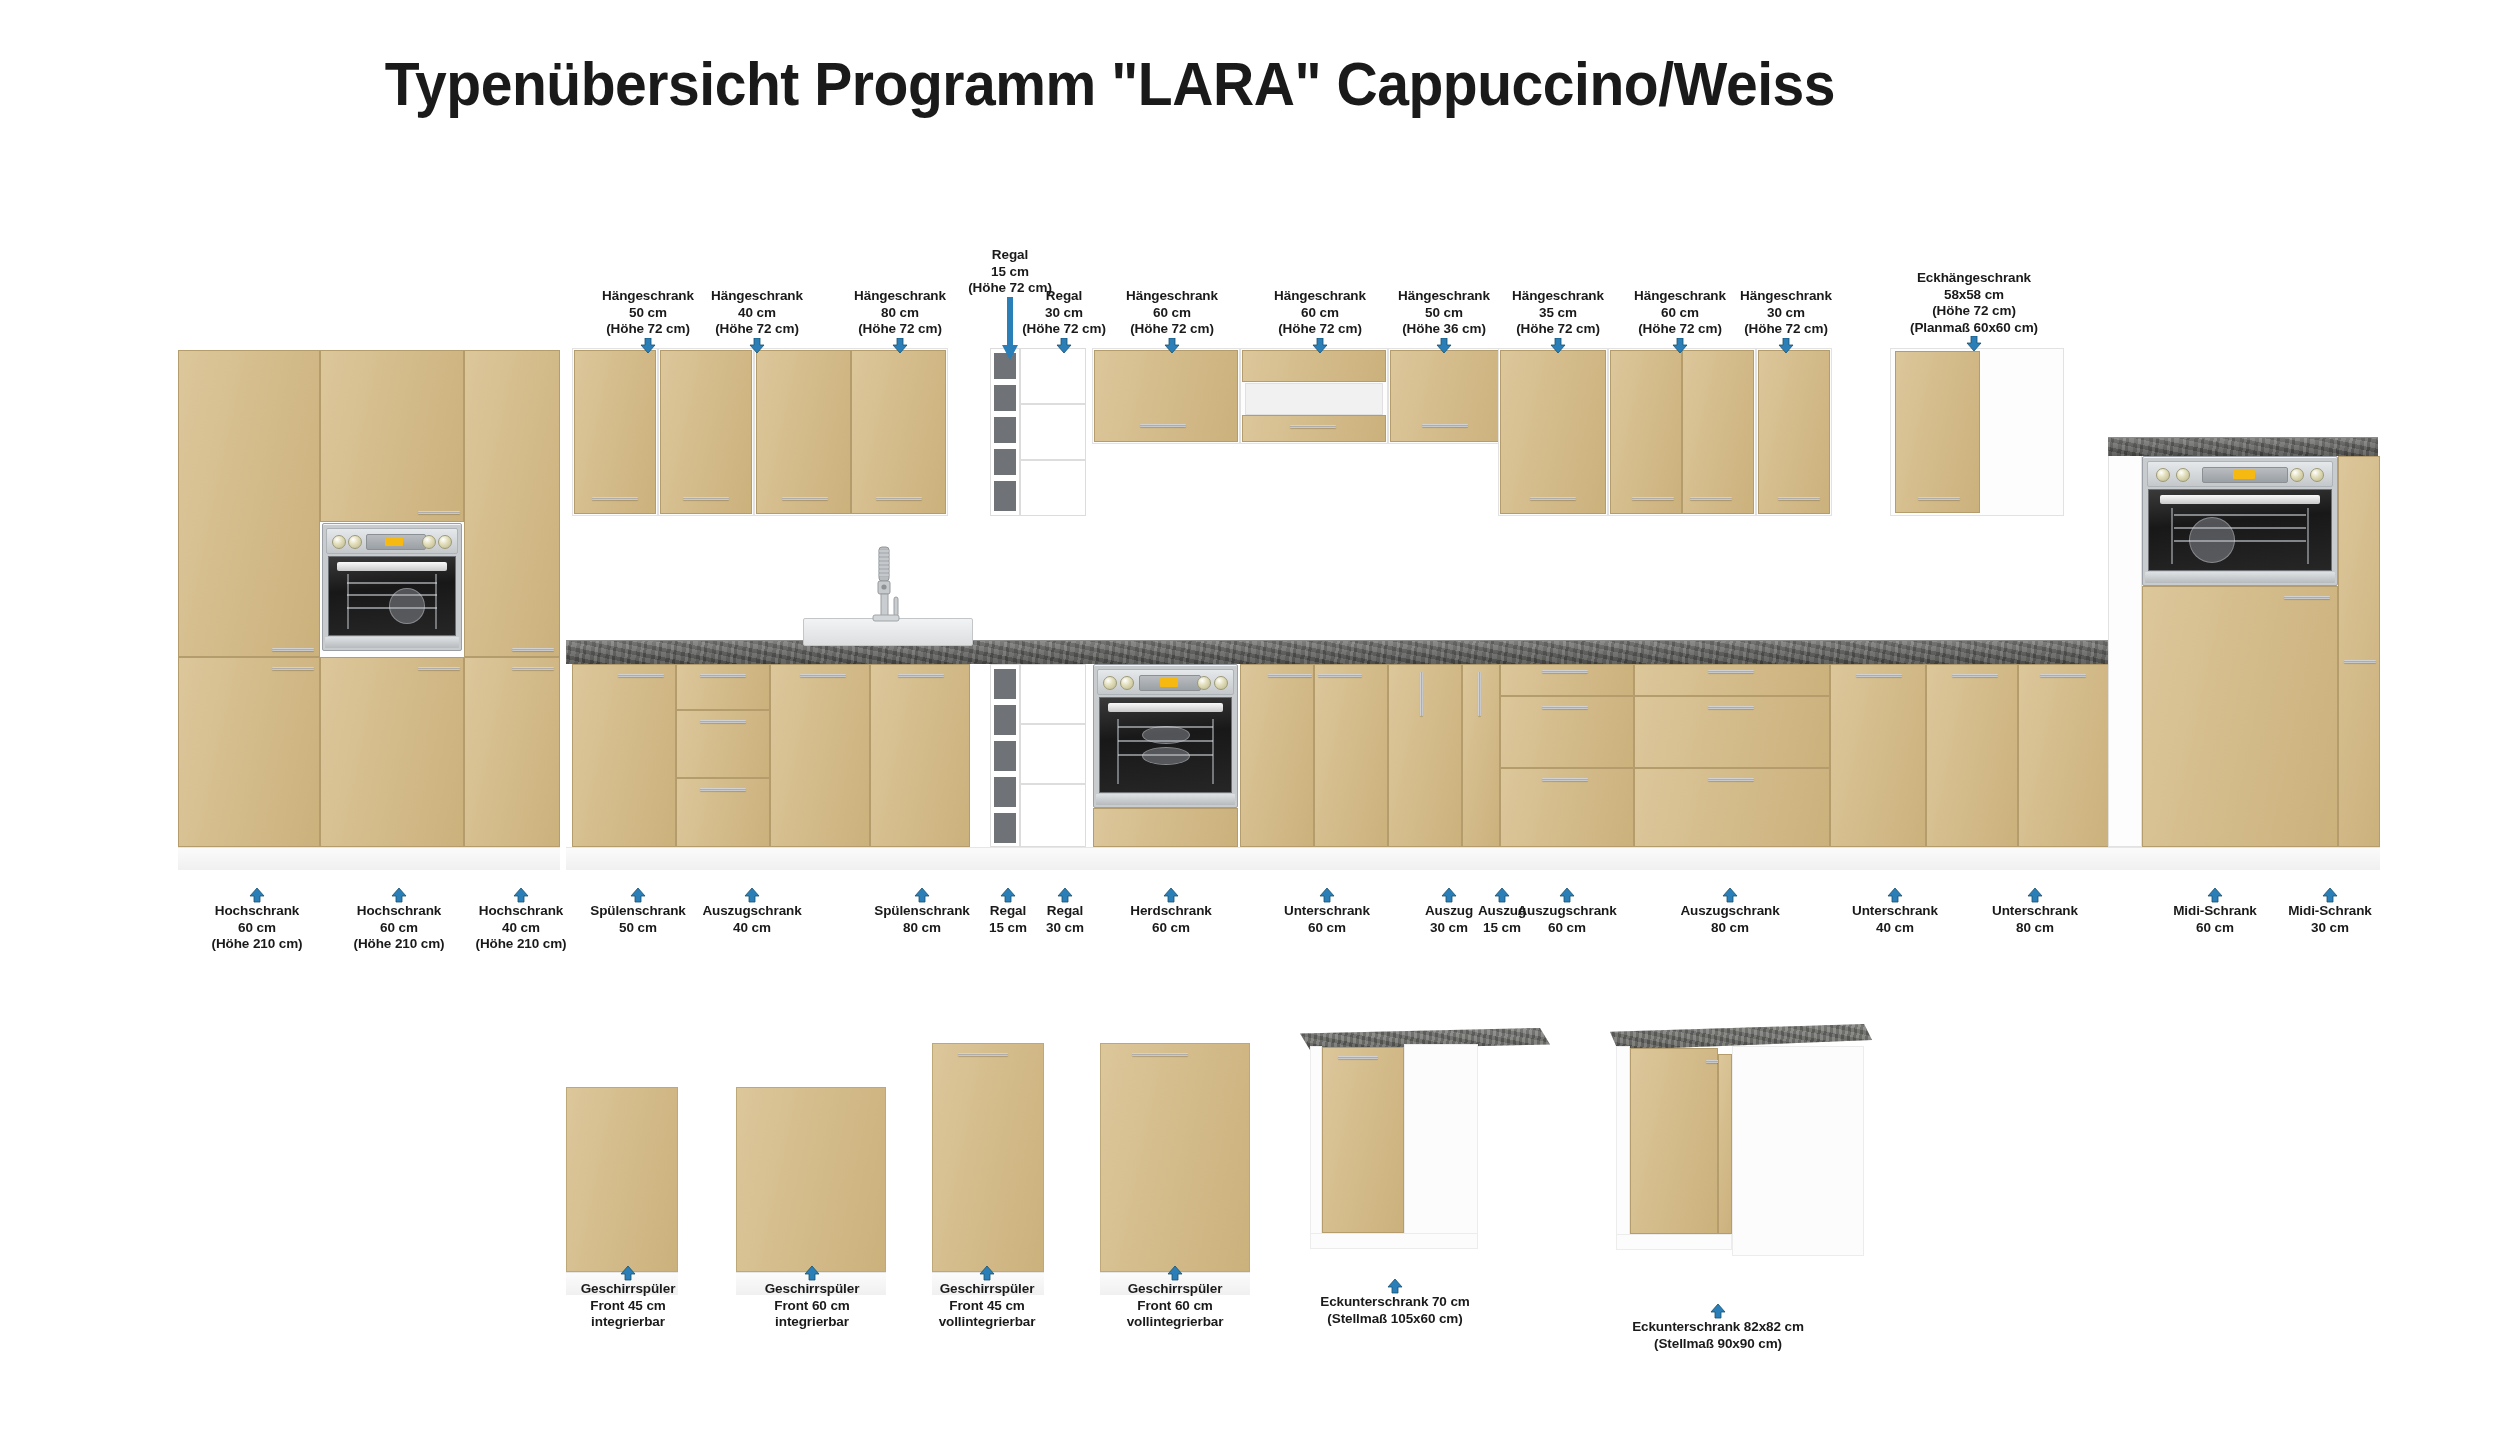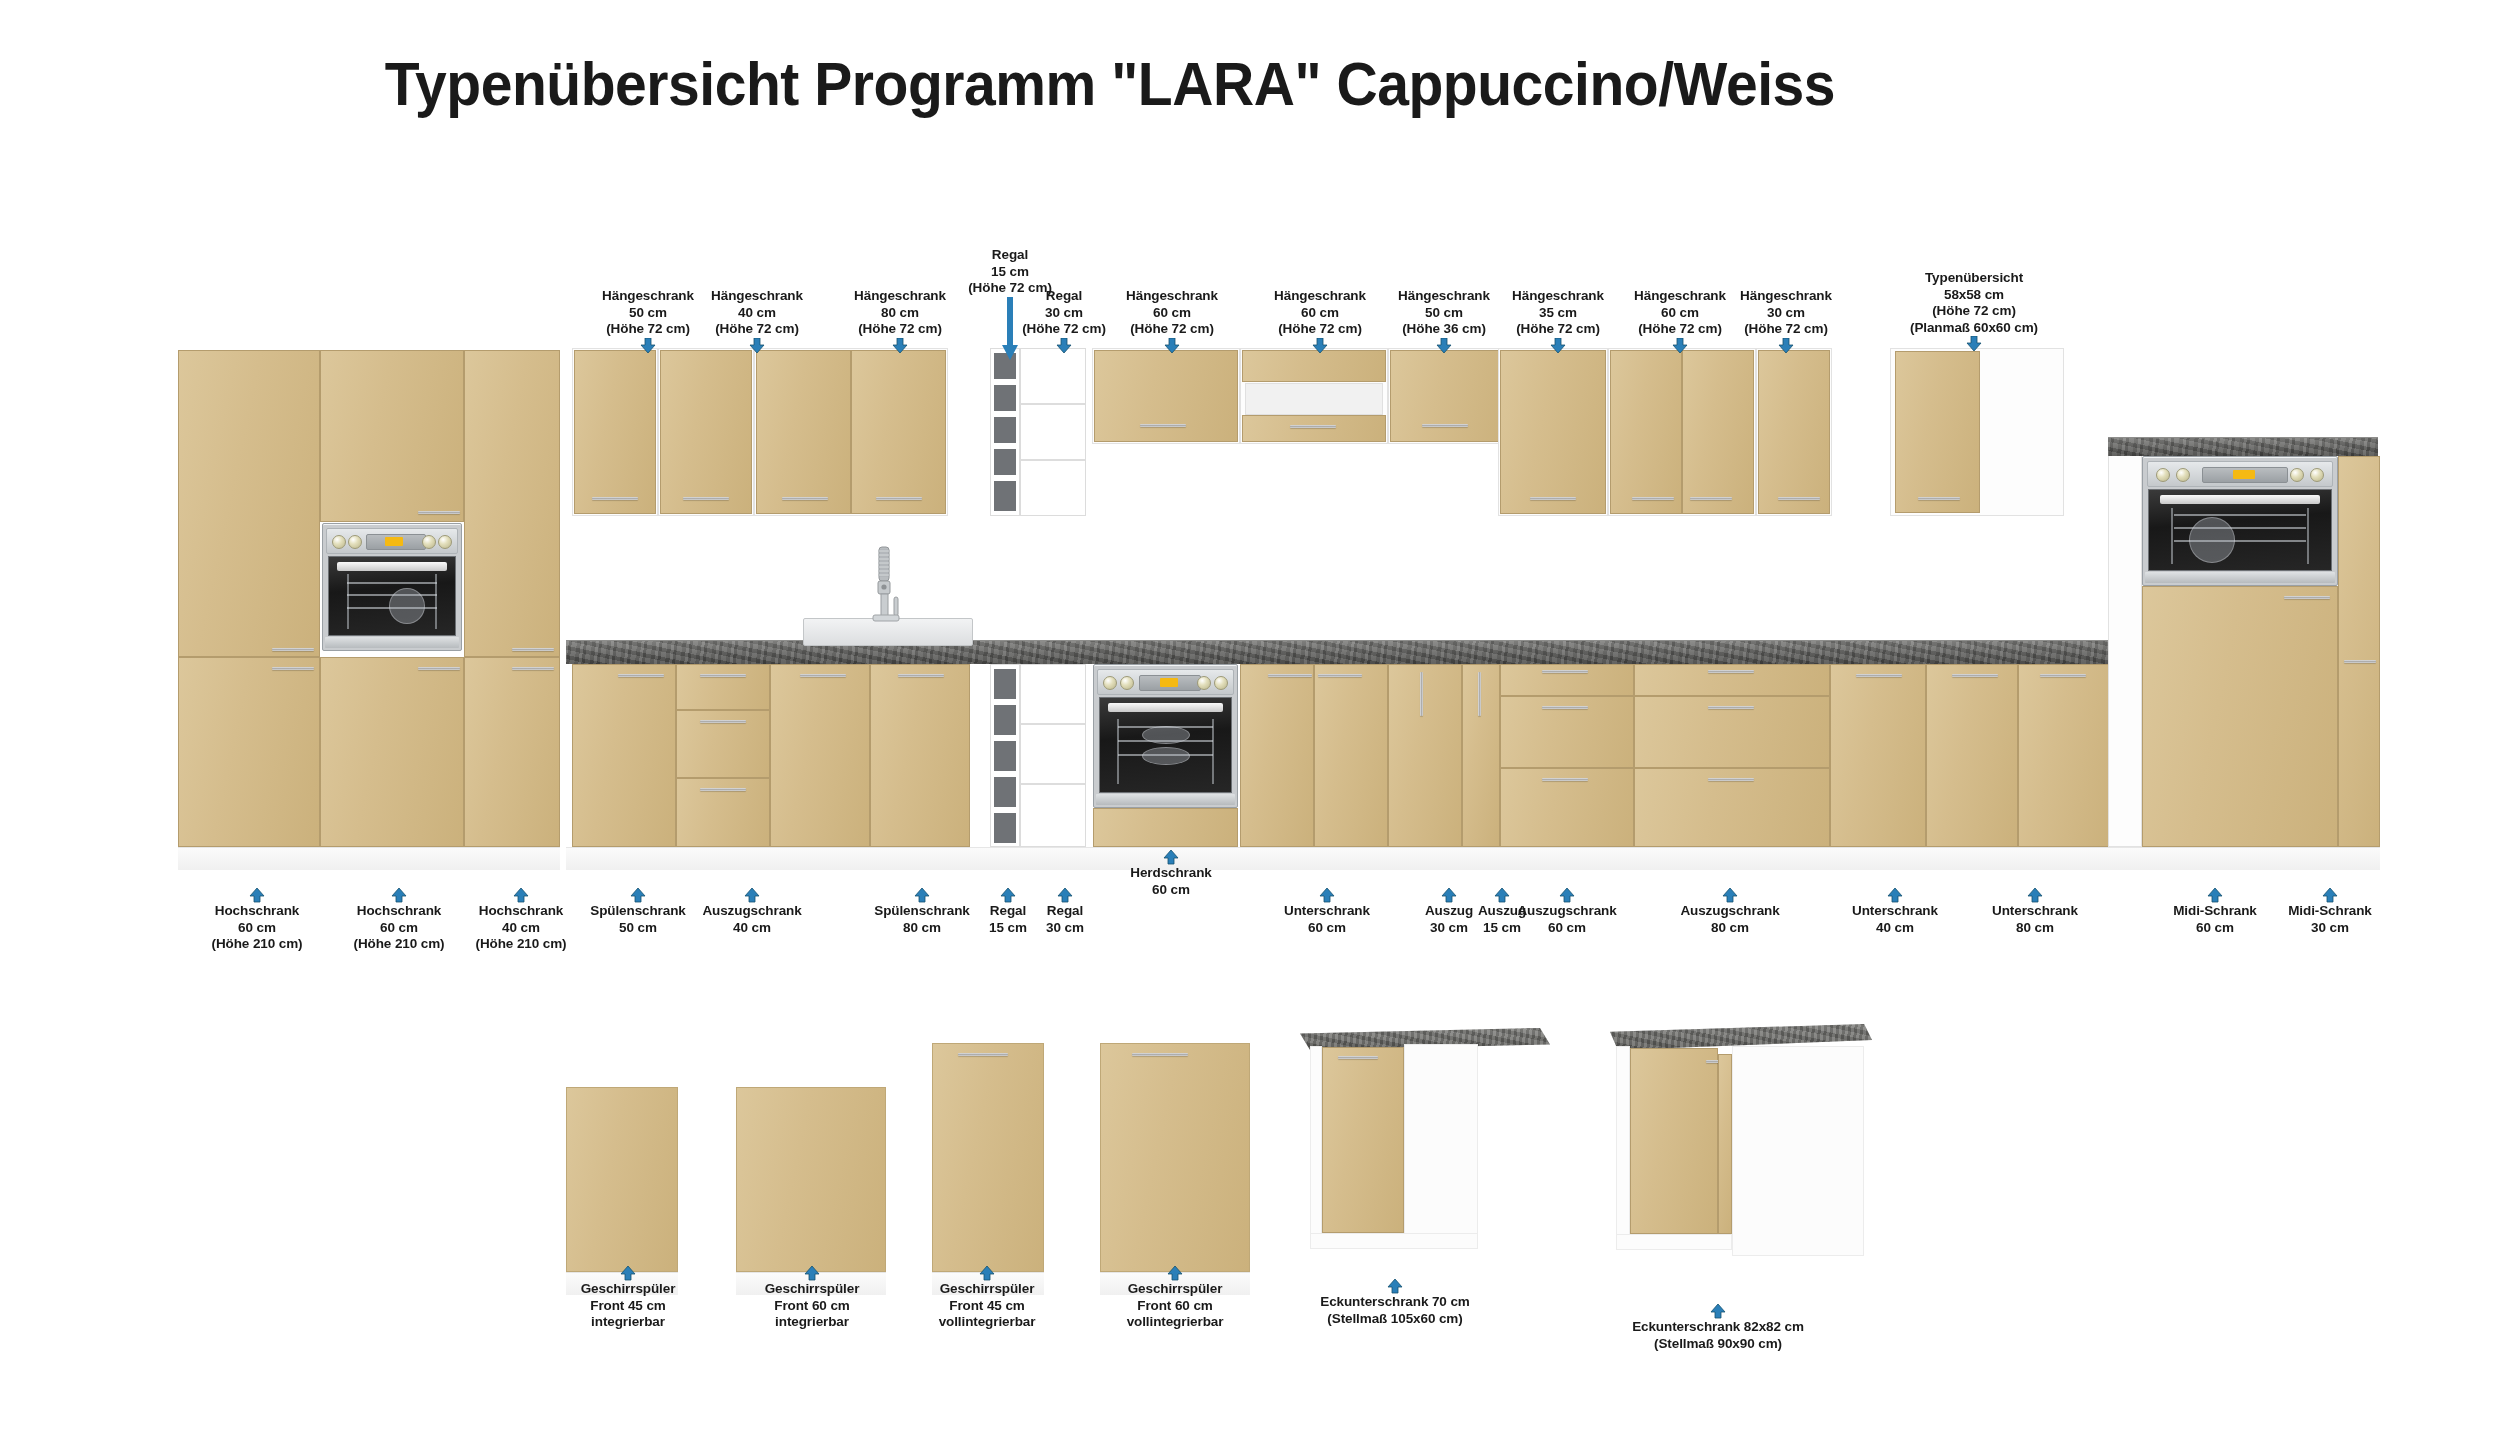--- a/index.html
+++ b/index.html
@@ -514,21 +514,21 @@
         <span class="ln">(Höhe 72 cm)</span>
       </div>
       <div style="display: flex; justify-content: center;">
         <svg width="16" height="16" viewBox="0 0 16 16">
           <path d="M5 0 h6 v7 h4 L8 15 L1 7 h4 Z" fill="#2a7fb8" stroke="#14506f" stroke-width="0.8"></path>
         </svg>
       </div>
     </div>
     <div class="lbl" style="left: 1874px; top: 270px; width: 200px;">
       <div>
-        <span class="ln">Typenübersicht</span>
+        <span class="ln">Eckhängeschrank</span>
         <span class="ln">58x58 cm</span>
         <span class="ln">(Höhe 72 cm)</span>
         <span class="ln">(Planmaß 60x60 cm)</span>
       </div>
       <div style="display: flex; justify-content: center;">
         <svg width="16" height="16" viewBox="0 0 16 16">
           <path d="M5 0 h6 v7 h4 L8 15 L1 7 h4 Z" fill="#2a7fb8" stroke="#14506f" stroke-width="0.8"></path>
         </svg>
       </div>
     </div>
@@ -618,21 +618,21 @@
       <div style="display: flex; justify-content: center;">
         <svg width="16" height="16" viewBox="0 0 16 16">
           <path d="M8 1 L15 9 h-4 v6 H5 V9 H1 Z" fill="#2a7fb8" stroke="#14506f" stroke-width="0.8"></path>
         </svg>
       </div>
       <div>
         <span class="ln">Regal</span>
         <span class="ln">30 cm</span>
       </div>
     </div>
-    <div class="lbl" style="left: 1071px; top: 849px; width: 200px; text-align: center;">
+    <div class="lbl" style="left: 1071px; top: 887px; width: 200px; text-align: center;">
       <div style="display: flex; justify-content: center;">
         <svg width="16" height="16" viewBox="0 0 16 16">
           <path d="M8 1 L15 9 h-4 v6 H5 V9 H1 Z" fill="#2a7fb8" stroke="#14506f" stroke-width="0.8"></path>
         </svg>
       </div>
       <div>
         <span class="ln">Herdschrank</span>
         <span class="ln">60 cm</span>
       </div>
     </div>

